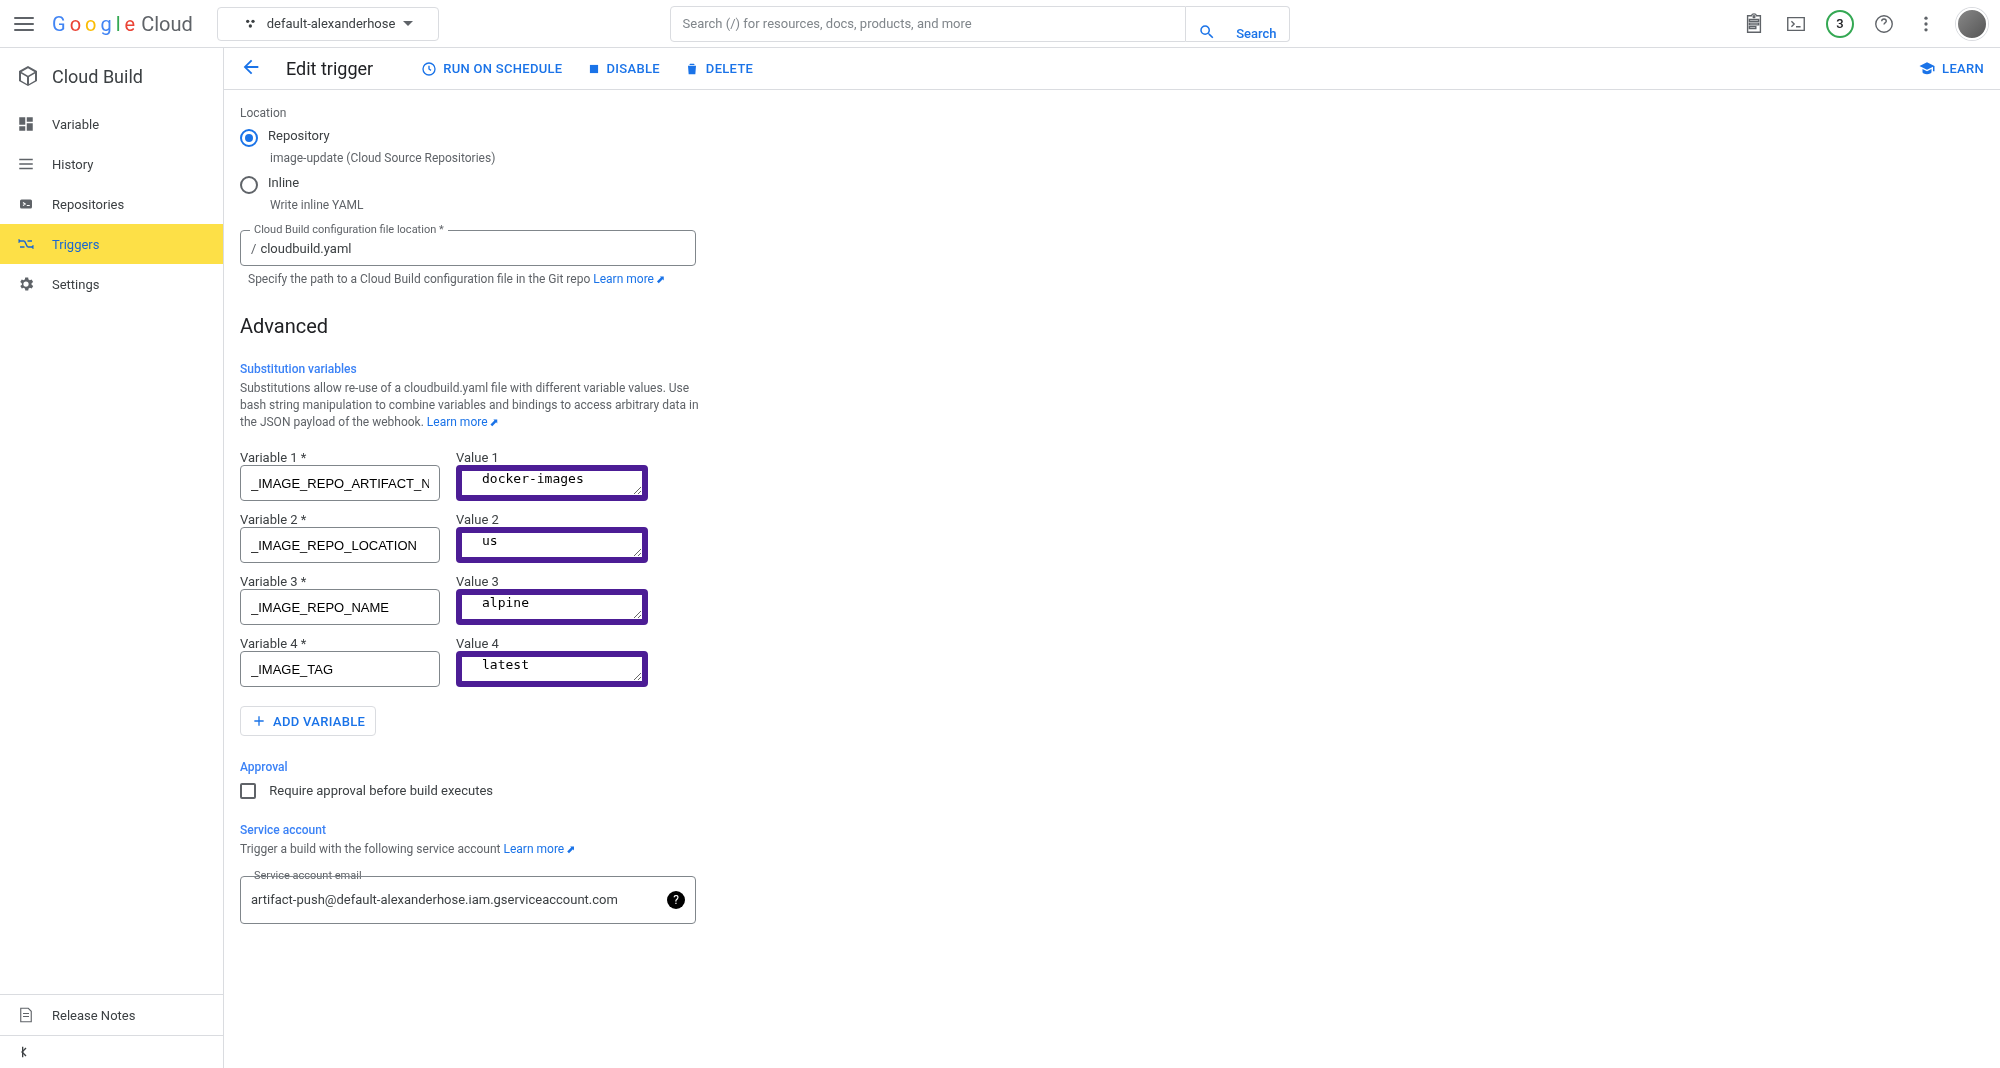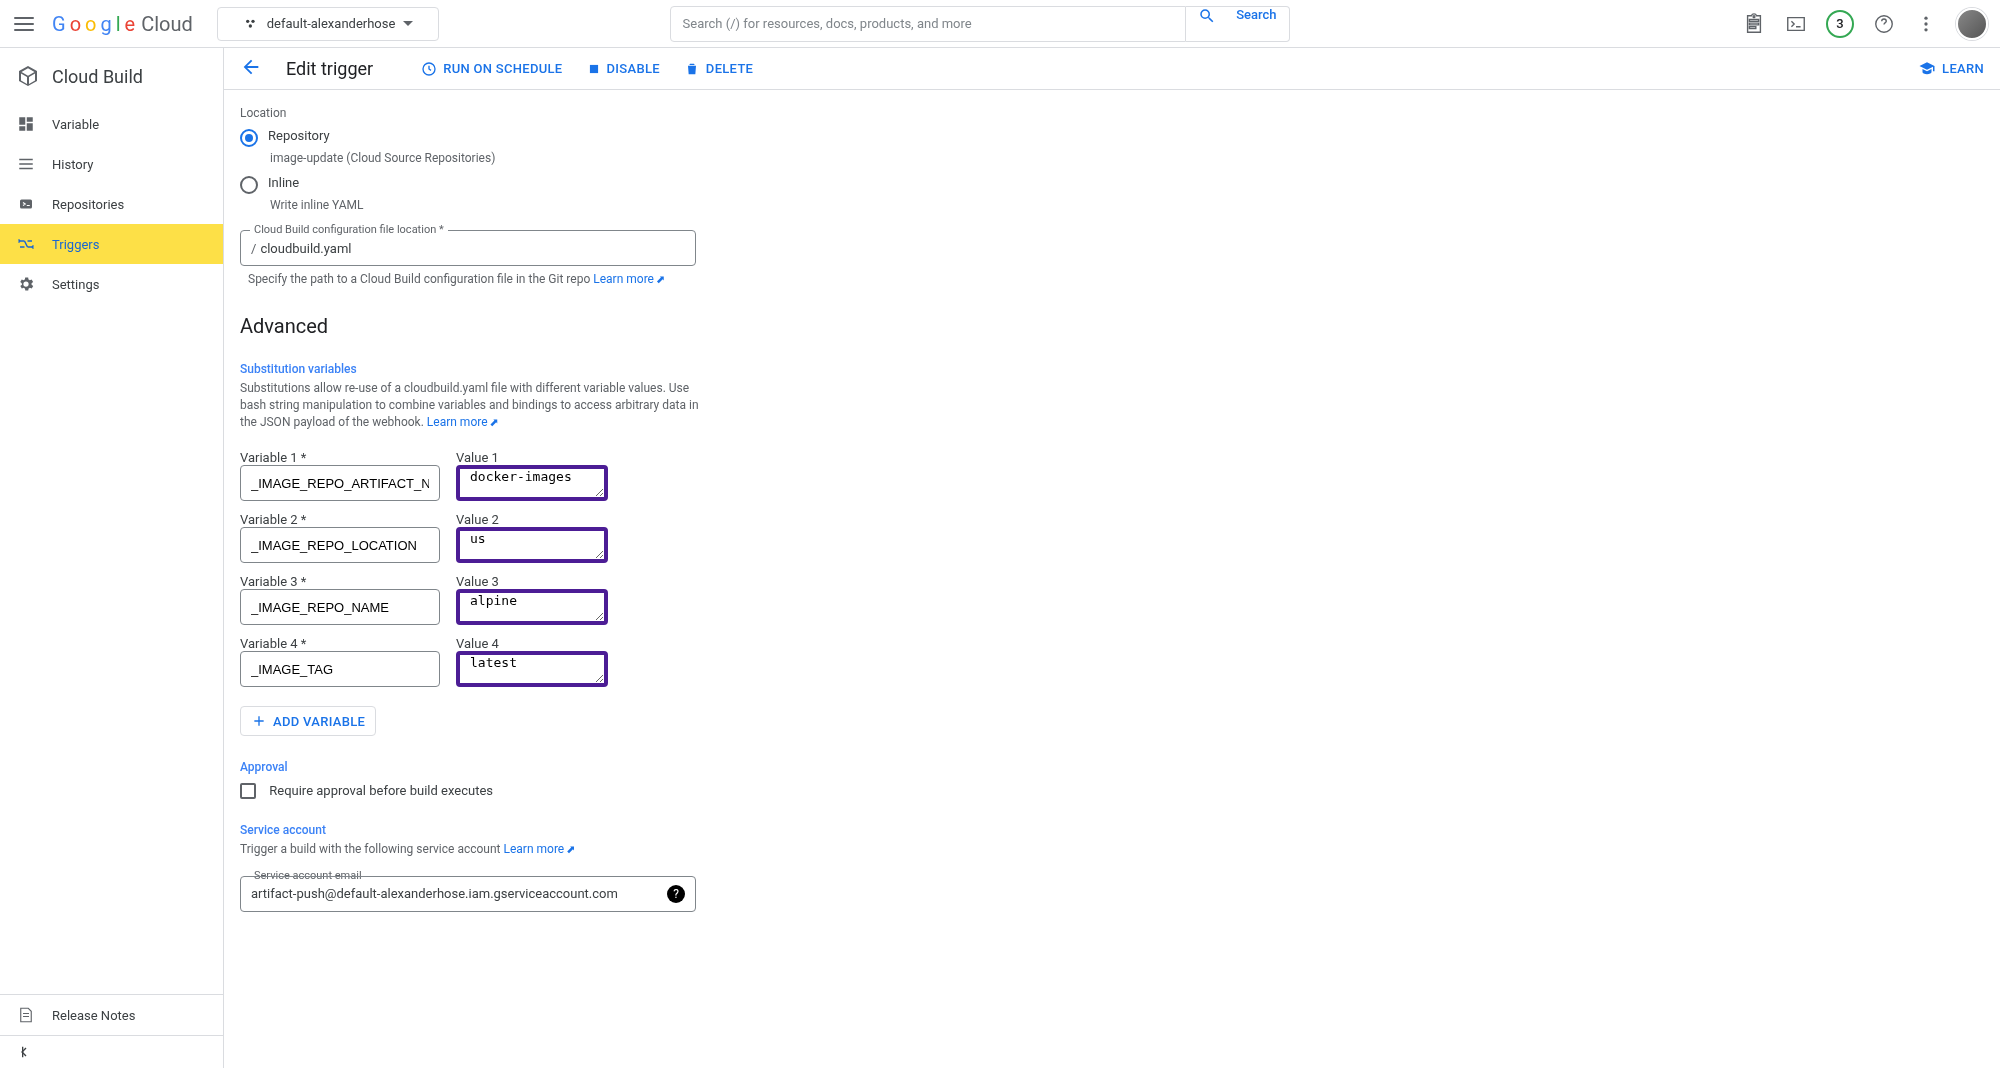--- a/index.html
+++ b/index.html
@@ -8,21 +8,21 @@
 .hamburger { width: 24px; height: 24px; display: flex; flex-direction: column; justify-content: center; gap: 4px; cursor: pointer; padding: 2px; }
 .hamburger span { height: 2px; background: #5f6368; border-radius: 1px; }
 .logo { display: flex; align-items: center; gap: 4px; font-size: 20px; margin-left: 8px; margin-right: 16px; }
 .logo .g-blue { color: #4285f4; } .logo .g-red { color: #ea4335; } .logo .g-yellow { color: #fbbc04; } .logo .g-green { color: #34a853; }
 .logo .cloud-text { color: #5f6368; font-weight: 400; margin-left: 2px; }
 .project-selector { display: flex; align-items: center; gap: 8px; border: 1px solid #dadce0; border-radius: 4px; padding: 6px 25px; cursor: pointer; height: 34px;}
 .project-selector .dots-icon { width: 16px; height: 16px; }
 .project-selector .caret { width: 0; height: 0; border-left: 5px solid transparent; border-right: 5px solid transparent; border-top: 5px solid #5f6368; }
 .search-wrap { display: flex; margin: 0 auto; width: 620px; }
 .search-box { flex: 1; border: 1px solid #dadce0; border-right: 1px solid #dadce0; border-radius: 4px 0 0 4px; height: 36px; padding: 0 12px; display: flex; align-items: center; color: #80868b; }
-.search-btn { border: 1px solid #dadce0; border-left: none; height: 36px; padding: 0 12px; display: flex; align-items: flex-start; gap: 20px; color: #1a73e8; font-weight:500; border-radius: 0 4px 4px 0; cursor: pointer; }
+.search-btn { border: 1px solid #dadce0; border-left: none; height: 36px; padding: 0 12px; display: flex; align-items: flex-end; gap: 20px; color: #1a73e8; font-weight:500; border-radius: 0 4px 4px 0; cursor: pointer; }
 .header-right { display: flex; align-items: center; gap: 18px; margin-left: auto; }
 .icon-btn { width: 24px; height: 24px; display: flex; align-items: center; justify-content: center; cursor: pointer; color: #5f6368; }
 .badge-circle { width: 28px; height: 28px; border: 2px solid #34a853; border-radius: 50%; display: flex; align-items: center; justify-content: center; font-weight: 500; color: #202124; }
 .avatar { width: 32px; height: 32px; border-radius: 50%; background: linear-gradient(135deg,#888,#555); cursor: pointer; border: 2px solid #fff; box-shadow: 0 0 0 1px #dadce0; }
 .layout { display: flex; height: calc(100vh - 48px); }
 .sidebar { width: 224px; border-right: 1px solid #dadce0; display: flex; flex-direction: column; }
 .service-header { display: flex; align-items: center; gap: 12px; padding: 16px; font-size: 18px; color: #3c4043; }
 .service-icon { width: 24px; height: 24px; color:#5f6368; }
 .nav { flex: 1; }
 .nav-item { display: flex; align-items: center; gap: 16px; padding: 10px 16px; cursor: pointer; color: #3c4043; font-size:13px;}
@@ -54,25 +54,25 @@
 .helper { font-size: 12px; color: #5f6368; margin-top: 6px; margin-left:8px; }
 .link { color: #1a73e8; cursor: pointer; }
 .ext-icon { font-size: 11px; margin-left:2px;}
 h2.adv { font-size: 20px; color: #202124; margin-top: 28px; margin-bottom: 24px; font-weight:400;}
 .subh { font-size: 12px; font-weight: 500; color: #3b82f6; margin-bottom: 4px; }
 .subdesc { font-size: 12px; color: #5f6368; max-width: 460px; line-height: 1.4; }
 .vars-grid { margin-top: 20px; }
 .var-row { display: flex; gap: 16px; margin-bottom: 8px; }
 .var-cell { position: relative; }
 .var-input { width: 200px; height: 36px; border: 1px solid #80868b; border-radius: 4px; padding: 0 10px; font-size: 13px; }
-.val-input { width: 152px; height: 36px; border: 4px solid #4c1d95; border-radius: 4px; padding: 0 10px; font-size: 13px; resize: both; overflow:hidden;}
+.val-input { width: 192px; height: 36px; border: 6px solid #4c1d95; border-radius: 4px; padding: 0 20px; font-size: 13px; resize: both; overflow:hidden;}
 .add-var-btn { display: inline-flex; align-items: center; gap: 6px; border: 1px solid #dadce0; padding: 6px 10px; border-radius: 4px; color: #1a73e8; font-weight: 500; font-size: 13px; cursor: pointer; margin-top: 8px; margin-bottom: 24px; letter-spacing:0.3px;}
 .checkbox { width: 16px; height: 16px; border: 2px solid #5f6368; border-radius: 2px; display: inline-block; margin-right: 10px; vertical-align: middle; cursor:pointer;}
 .approval-label { font-size: 13px; vertical-align: middle;}
-.sa-field { width: 456px; height: 36px; border: 1px solid #80868b; border-radius: 4px; padding: 0 36px 0 10px; display: flex; align-items: center; font-size:13px; position:relative;}
+.sa-field { width: 456px; height: 48px; border: 1px solid #80868b; border-radius: 4px; padding: 0 36px 0 10px; display: flex; align-items: center; font-size:13px; position:relative;}
 .sa-field .help-icon { position: absolute; right: 10px; width: 18px; height: 18px; border-radius: 50%; background: #000; color: #fff; display: flex; align-items: center; justify-content: center; font-size: 12px; cursor:pointer;} .mt24 { margin-top:24px;} .mt8{margin-top:8px;}
 svg { fill: currentColor; }
 </style>
 </head>
 <body>
 
 <div class="header">
   <div class="hamburger">
       <span></span>
       <span></span>

